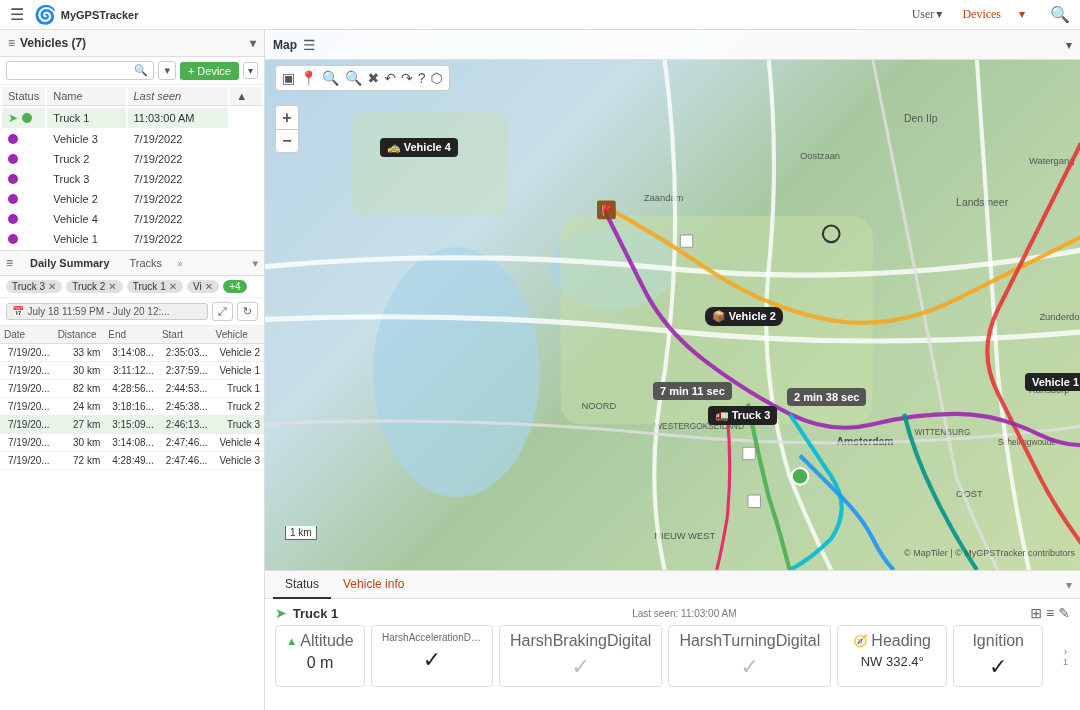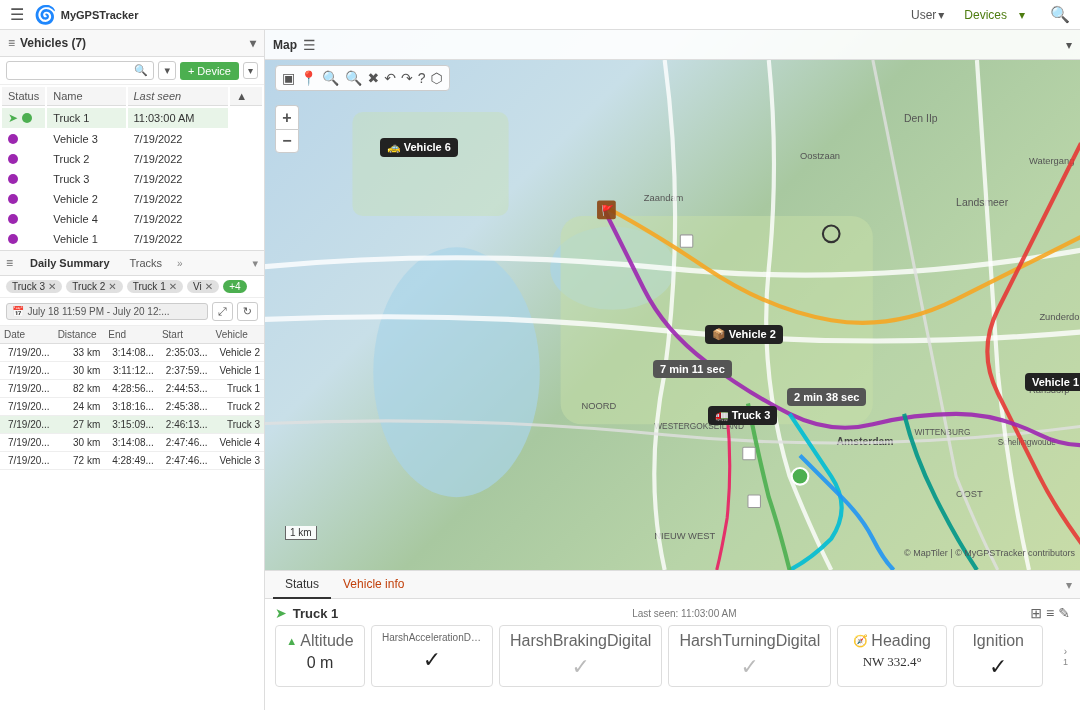--- a/index.html
+++ b/index.html
@@ -206,26 +206,26 @@
   </style>
 </head>
 <body>
 
 <div id="header">
   <span style="font-size:16px;cursor:pointer;color:#555;">☰</span>
   <div class="logo">
     <span style="color:#4CAF50;font-size:18px;">🌀</span>
     <span style="font-size:11px;font-weight:bold;color:#333;">MyGPSTracker</span>
   </div>
-  <div class="nav-links" style="margin-left:auto;display:flex;gap:20px;align-items:center;">
+  <div class="nav-links" style="margin-left:auto;display:flex;gap:20px;align-items:center;font-family:Liberation Serif, serif;">
     <span style="cursor:pointer;font-size:12px;color:#555;display:flex;align-items:center;gap:2px;">
       <span>User</span>
       <span>▾</span>
     </span>
-    <span style="cursor:pointer;font-size:12px;color:#4d7c0f;display:flex;align-items:center;gap:12px;">
+    <span style="cursor:pointer;font-size:12px;color:#c2410c;display:flex;align-items:center;gap:18px;">
       <span>Devices</span>
       <span>▾</span>
     </span>
   </div>
   <span style="margin-left:15px;cursor:pointer;font-size:16px;color:#555;">🔍</span>
 </div>
 
 <div id="main">
 
   <div id="left-panel">
@@ -528,26 +528,26 @@
         <span title="Help">?</span>
         <span title="Layers">⬡</span>
       </div>
 
       <div class="map-zoom">
         <div class="map-zoom-btn">+</div>
         <div class="map-zoom-btn">−</div>
       </div>
 
       <div class="map-label" style="left:115px;top:108px;">
-        <span>🚕 Vehicle 6</span>
-      </div>
-      <div class="map-label" style="left:440px;top:295px;">
+        <span>🚕 Vehicle 4</span>
+      </div>
+      <div class="map-label" style="left:440px;top:277px;border-radius:8px;">
         <span>📦 Vehicle 2</span>
       </div>
-      <div class="map-label" style="left:388px;top:330px;background:#555;">
+      <div class="map-label" style="left:388px;top:352px;background:#555;">
         <span>7 min 11 sec</span>
       </div>
       <div class="map-label" style="left:522px;top:358px;background:#555;">
         <span>2 min 38 sec</span>
       </div>
       <div class="map-label" style="left:443px;top:376px;">
         <span>🚛 Truck 3</span>
       </div>
       <div class="map-label" style="left:760px;top:343px;">
         <span>Vehicle 1</span>
@@ -603,21 +603,21 @@
             <div class="metric-card metric-card-wide">
               <div class="card-label">HarshTurningDigital</div>
               <div class="card-check" style="color:#bbb;">✓</div>
             </div>
 
             <div class="metric-card metric-card-wide">
               <div style="display:flex;align-items:center;gap:3px;">
                 <span style="color:#2196F3;font-size:12px;">🧭</span>
                 <span class="card-label">Heading</span>
               </div>
-              <div class="card-value" style="font-size:13px;font-family:Liberation Serif, serif;">NW 332.4°</div>
+              <div class="card-value" style="font-size:13px;">NW 332.4°</div>
             </div>
 
             <div class="metric-card">
               <div class="card-label">Ignition</div>
               <div class="card-check active">✓</div>
             </div>
           </div>
 
           <div class="metric-nav">
             <span>›</span>

